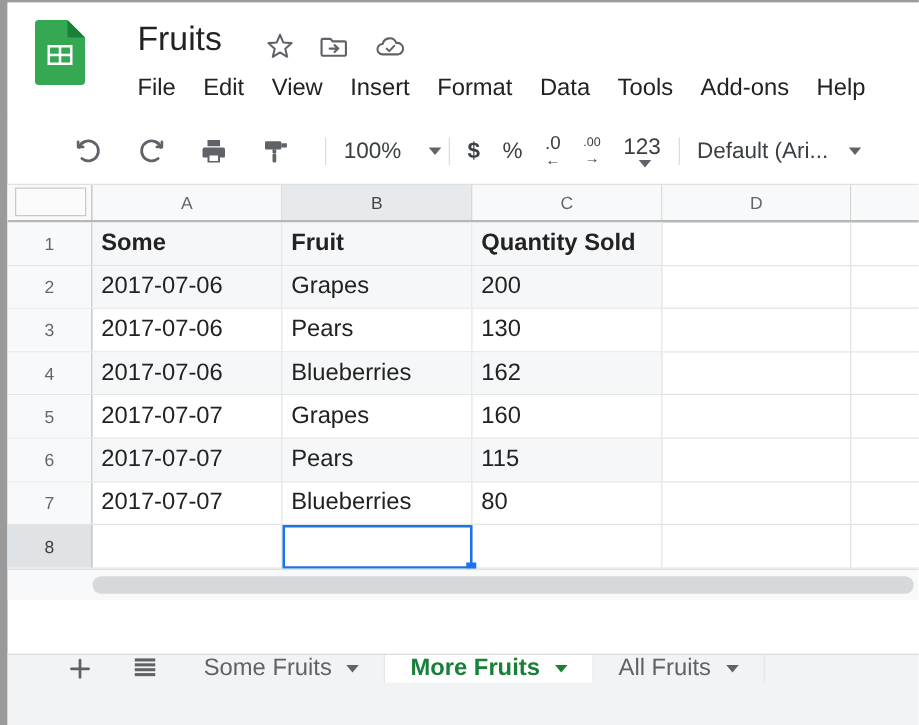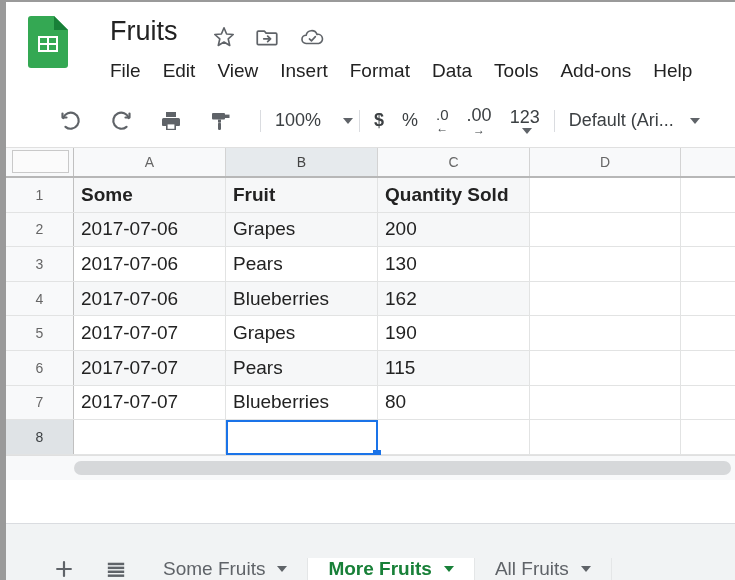--- a/index.html
+++ b/index.html
@@ -312,21 +312,21 @@
   }
 
   
   .tabbar {
     position: absolute;
     left: 0; right: 0; bottom: 0;
     height: 56px;
     background: #f1f3f4;
     border-top: 1px solid #dadce0;
     display: flex;
-    align-items: flex-end;
+    align-items: flex-start;
   }
   .tb-icon-btn {
     width: 52px;
     display: flex;
     align-items: center;
     justify-content: center;
     cursor: pointer;
     color: #5f6368;
   }
   .tabsep {
@@ -454,21 +454,21 @@
 
     <div class="tb-text" style="font-weight:bold;">$</div>
     <div class="tb-text">%</div>
 
     <div class="tb-text" style="flex-direction:column;align-items:center;line-height:1;">
       <span style="font-size:15px;">.0</span>
       <span style="font-size:12px;">←</span>
     </div>
 
     <div class="tb-text" style="flex-direction:column;align-items:center;line-height:1;">
-      <span style="font-size:18px;">.00</span>
+      <span style="font-size:10px;">.00</span>
       <span style="font-size:12px;">→</span>
     </div>
 
     <div class="tb-text" style="margin-right:0;flex-direction:column;">
       <span>123</span>
       <span class="caret" style="margin-left:5px;"></span>
     </div>
 
     <div class="tb-sep" style="margin-left:14px;"></div>
 
@@ -524,21 +524,21 @@
         <div class="cell band" style="width:152px;">Blueberries</div>
         <div class="cell band" style="width:152px;">162</div>
         <div class="cell" style="width:151px;"></div>
         <div class="cell" style="width:60px;border-right:none;"></div>
       </div>
 
       <div class="row">
         <div class="rowh">5</div>
         <div class="cell" style="width:152px;">2017-07-07</div>
         <div class="cell" style="width:152px;">Grapes</div>
-        <div class="cell" style="width:152px;">190</div>
+        <div class="cell" style="width:152px;">160</div>
         <div class="cell" style="width:151px;"></div>
         <div class="cell" style="width:60px;border-right:none;"></div>
       </div>
 
       <div class="row">
         <div class="rowh">6</div>
         <div class="cell band" style="width:152px;">2017-07-07</div>
         <div class="cell band" style="width:152px;">Pears</div>
         <div class="cell band" style="width:152px;">115</div>
         <div class="cell" style="width:151px;"></div>

